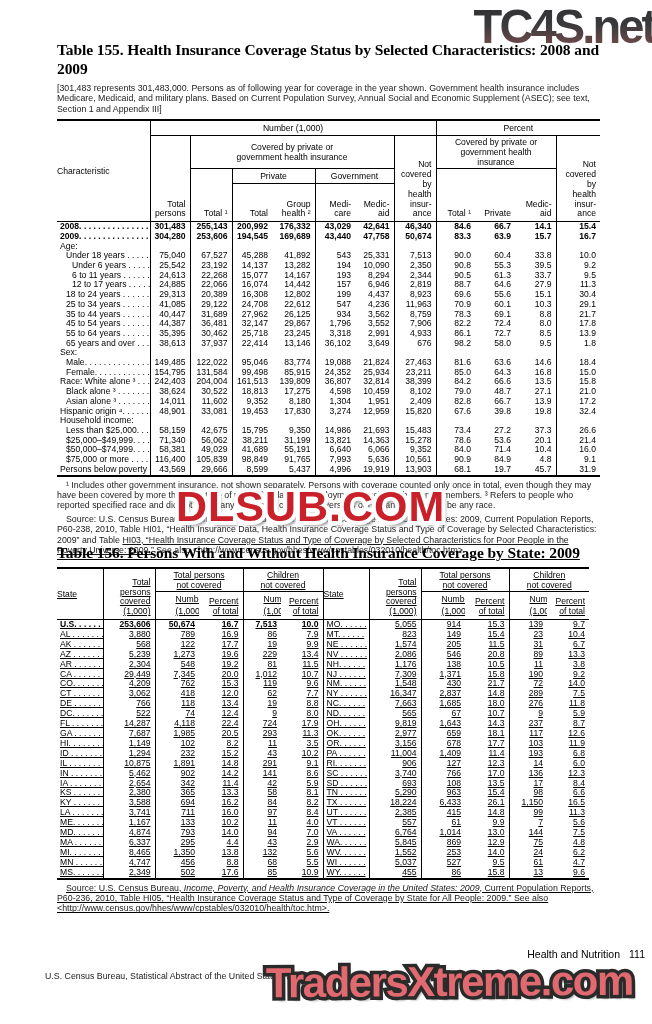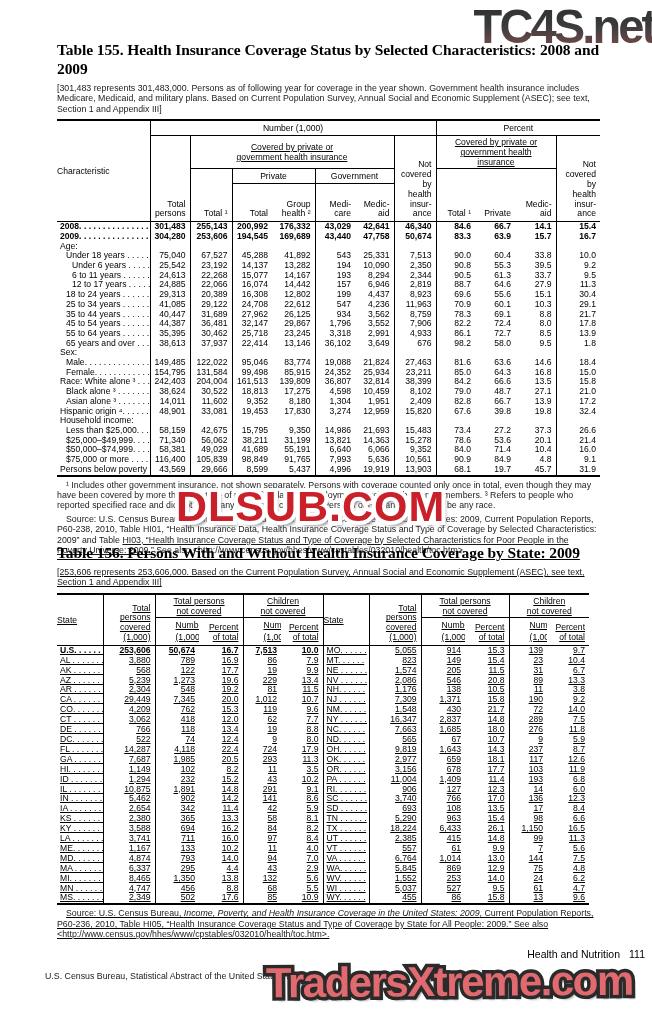--- a/index.html
+++ b/index.html
@@ -25,21 +25,21 @@
         font-size:8.6px;border-top:2px solid #000;border-bottom:2px solid #000;}
   thead{border-bottom:1.5px solid #000;}
   th{font-weight:normal;padding:0;overflow:hidden;}
   td{padding:0;overflow:hidden;}
   .bl{border-left:1px solid #000;}
   .bb{border-bottom:1px solid #000;}
   .grp{text-align:center;vertical-align:middle;white-space:pre-line;line-height:10px;padding:1px 2px;}
   .bot{text-align:right;vertical-align:bottom;white-space:pre-line;line-height:9.8px;padding:1px 4px 2px 1px;}
   .ctr{text-align:center;vertical-align:bottom;white-space:pre-line;line-height:12px;padding:1px 2px 2px 20px;}
   .char-h{text-align:left;vertical-align:middle;}
-  #t155 .r1 th{height:12px;} #t155 .r2 .grp{height:22px;text-decoration:underline;} #t155 .r3 .grp{height:12px;} #t155 .r4 th{height:34px;}
+  #t155 .r1 th{height:12px;} #t155 .r2 .grp{height:22px;} #t155 .r3 .grp{height:12px;} #t155 .r4 th{height:34px;}
   #t156 .r1 .grp{height:20px;} #t156 .r2 th{height:24px;}
   #t155 td{height:9.7px;line-height:9.7px;}
   #t156 td{height:9.9px;line-height:9.9px;}
   td.num{text-align:right;padding-right:4px;white-space:nowrap;}
   td.lbl{white-space:nowrap;}
   .ind0{padding-left:3px;} .ind1{padding-left:9px;} .ind2{padding-left:15px;}
   tr.bold-row td, td.b{font-weight:bold;}
   
   .page-head-right{position:absolute;top:948px;right:7px;font-size:10.5px;}
   .page-head-right .num{margin-left:9px;}
@@ -499,21 +499,20 @@
           </tr>
         </tbody>
     </table>
 
     <p class="fnote">¹ Includes other government insurance, not shown separately. Persons with coverage counted only once in total, even though they may have been covered by more than one type of policy. ² Related to employment of self or other family members. ³ Refers to people who reported specified race and did not report any other race category. ⁴ Persons of Hispanic origin may be any race.</p>
     <p class="src"><span>Source: U.S. Census Bureau, Income, Poverty, and Health Insurance Coverage in the United States: 2009, Current Population Reports, P60-238, 2010, Table HI01, “Health Insurance Data, Health Insurance Coverage Status and Type of Coverage by Selected Characteristics: 2009” and Table </span><span class="undl">HI03, “Health Insurance Coverage Status and Type of Coverage by Selected Characteristics for Poor People in the Poverty Universe: 2009.”</span><span> See also &lt;http://www.census.gov/hhes/www/cpstables/032010/health/toc.htm&gt;.</span></p>
   </div>
 
   <div class="block" id="t156-block">
     <h2 class="tbl-title">Table 156. Persons With and Without Health Insurance Coverage by State: 2009</h2>
-    <p class="tbl-note">[253,606 represents 253,606,000. Based on the Current Population Survey, Annual Social and Economic Supplement (ASEC), see text, Section 1 and Appendix III]</p>
 
     <table id="t156" style="width:532px">
       <colgroup>
         <col style="width:46px">
           <col style="width:52px">
           <col style="width:44px">
           <col style="width:44px">
           <col style="width:38px">
           <col style="width:42px">
         <col style="width:46px">

